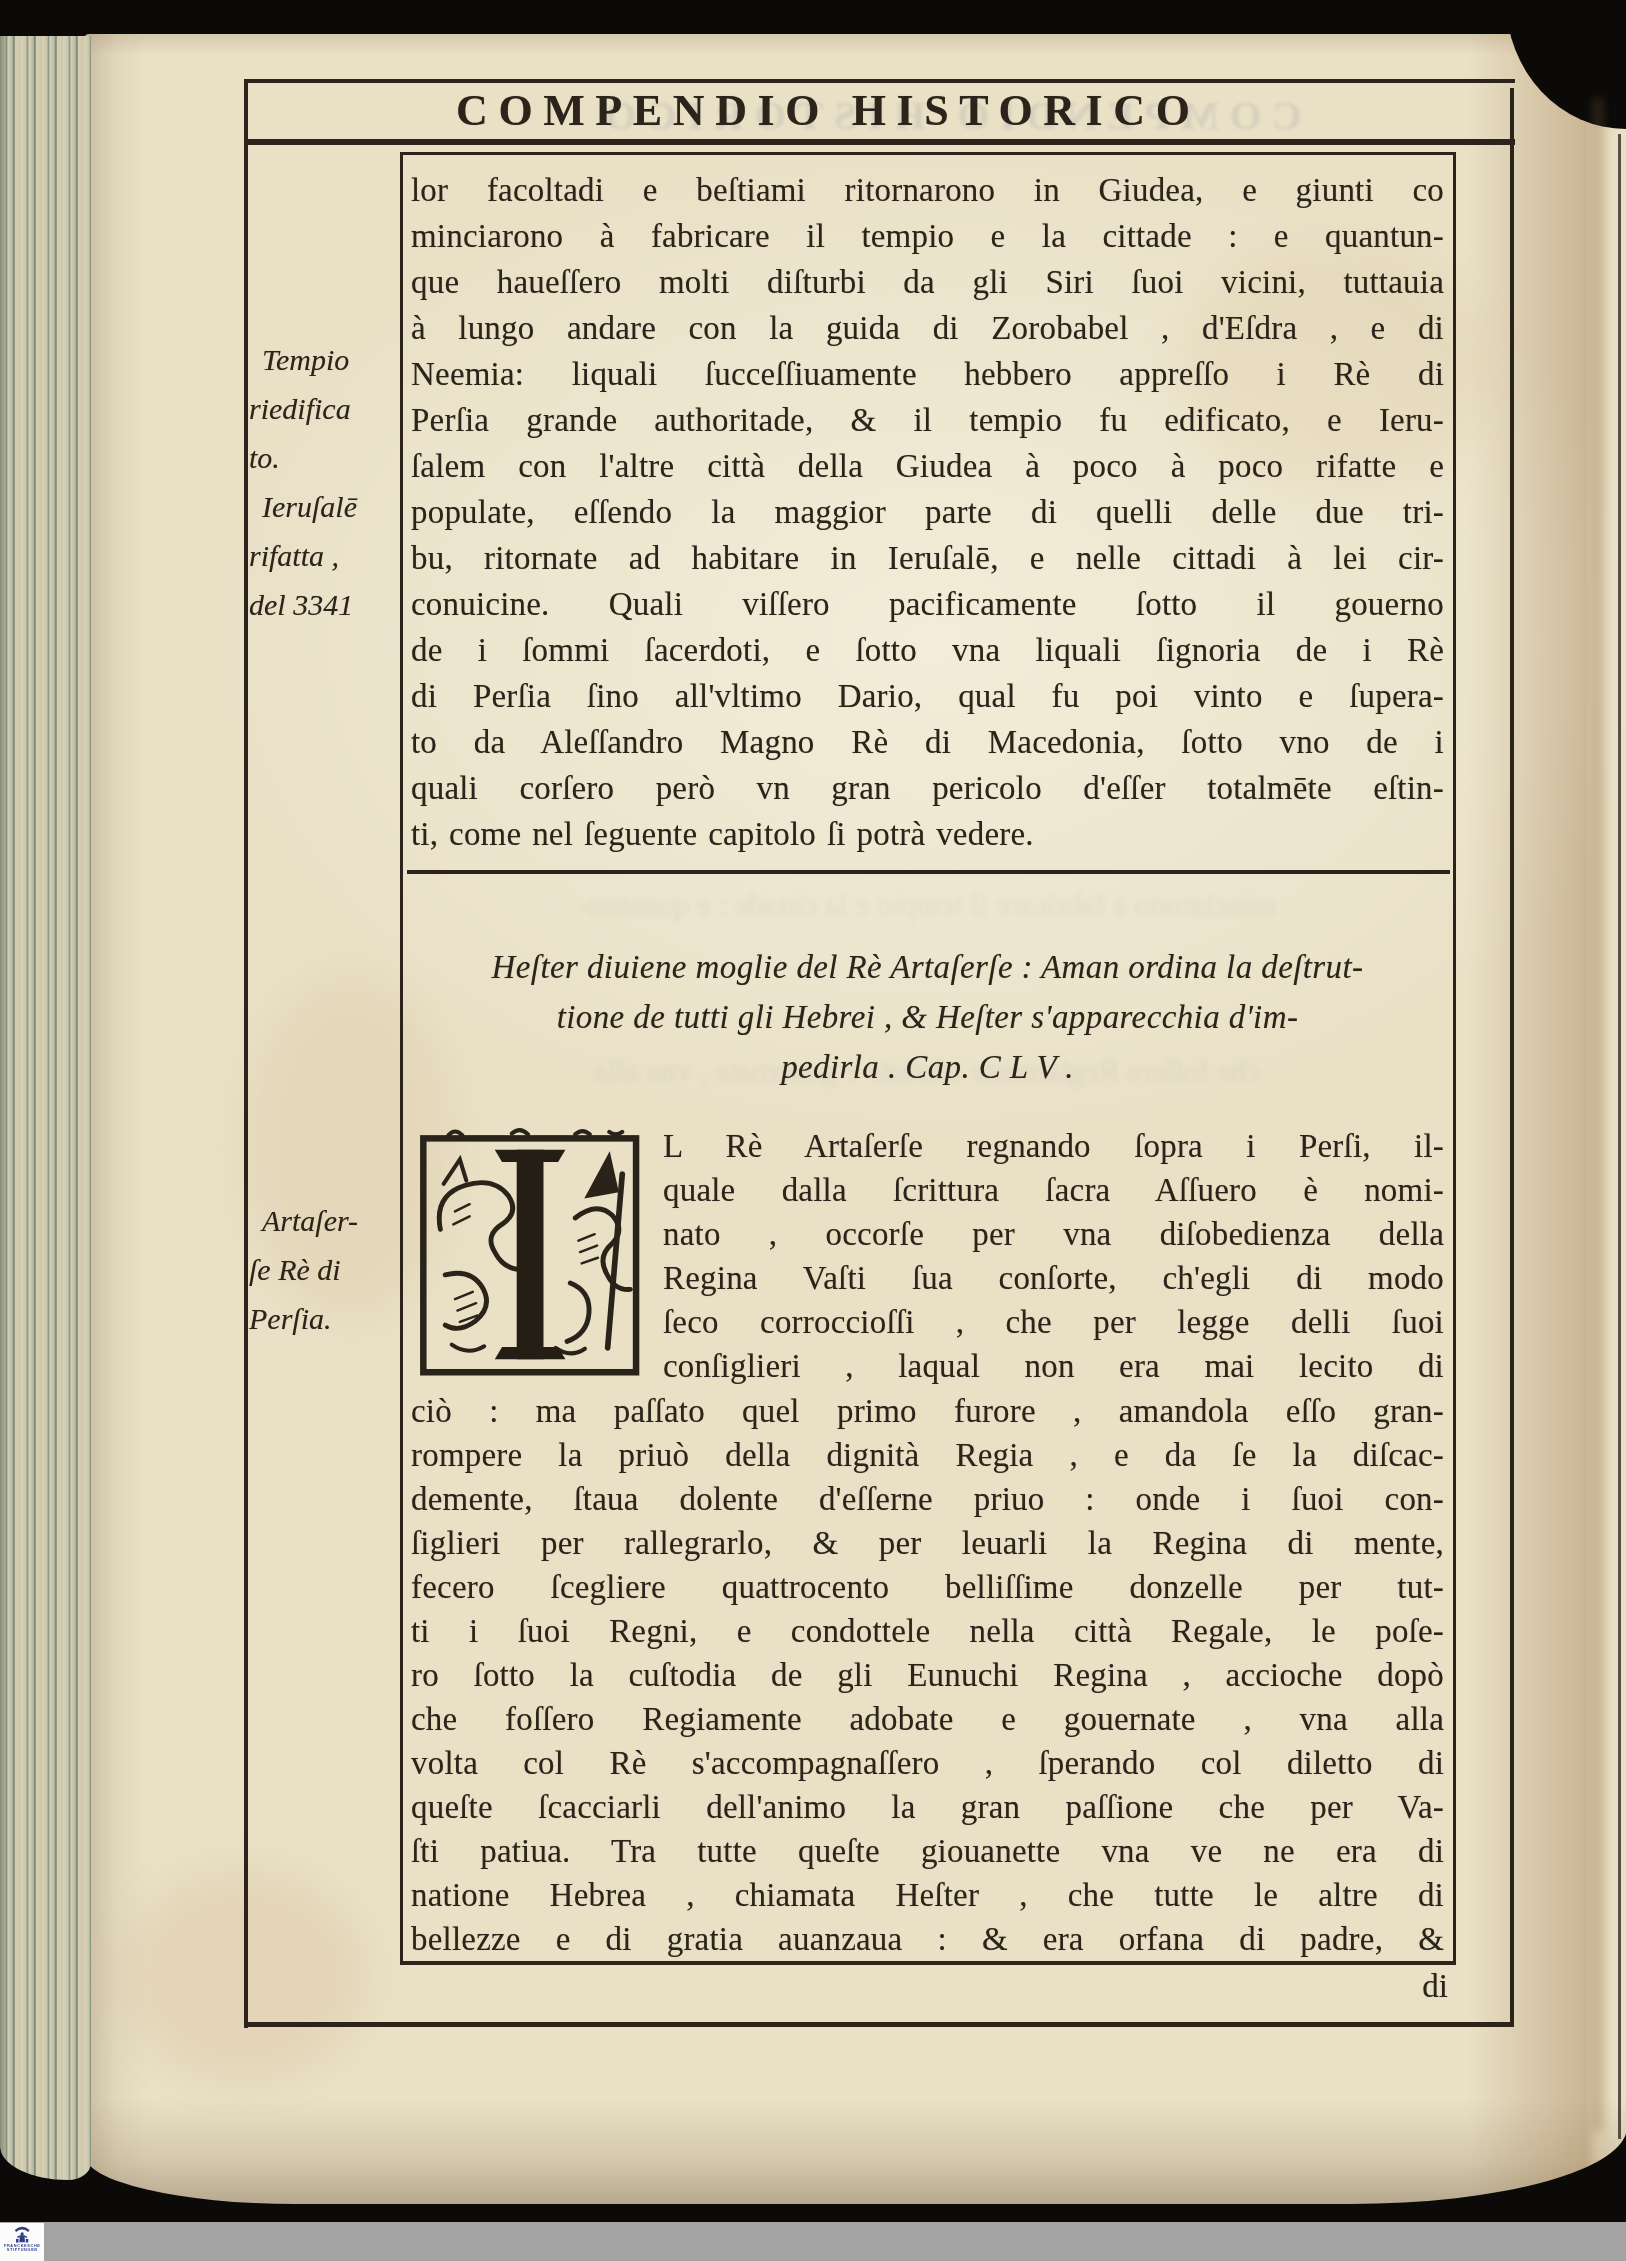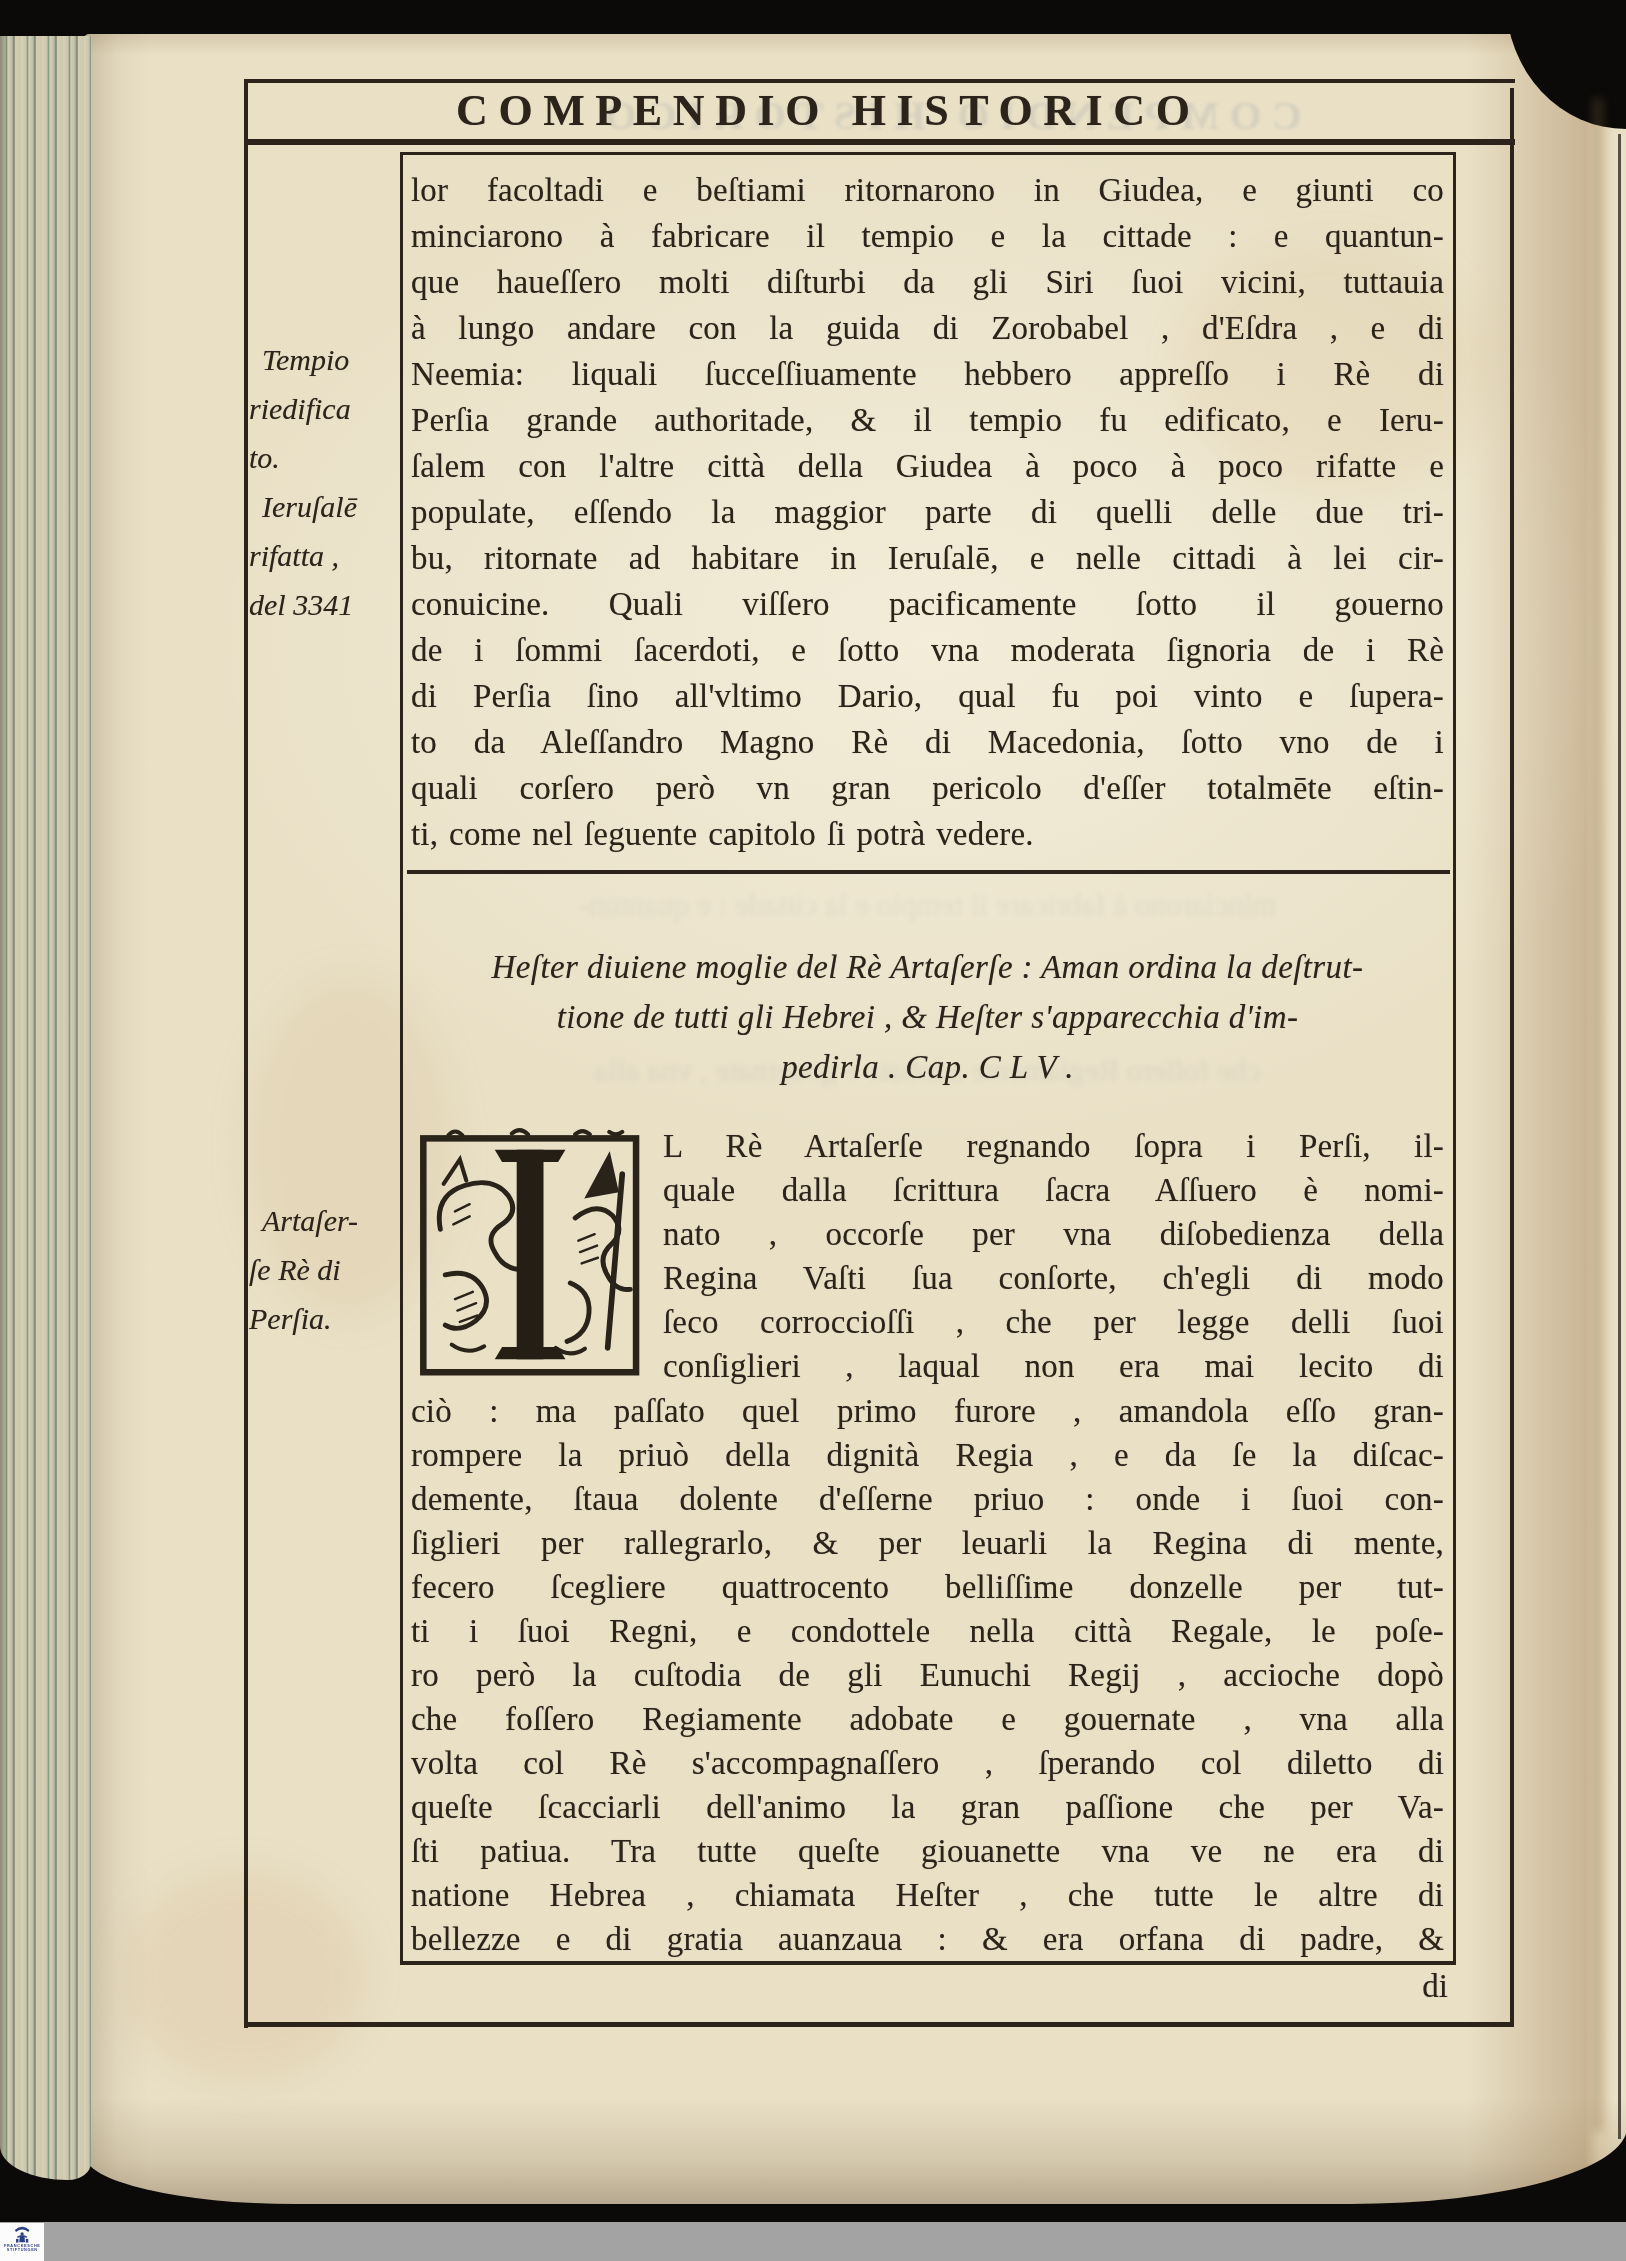--- a/index.html
+++ b/index.html
@@ -141,21 +141,21 @@
     <div class="line">lor facoltadi e beſtiami ritornarono in Giudea, e giunti co</div>
     <div class="line">minciarono à fabricare il tempio e la cittade : e quantun-</div>
     <div class="line">que haueſſero molti diſturbi da gli Siri ſuoi vicini, tuttauia</div>
     <div class="line">à lungo andare con la guida di Zorobabel , d'Eſdra , e di</div>
     <div class="line">Neemia: liquali ſucceſſiuamente hebbero appreſſo i Rè di</div>
     <div class="line">Perſia grande authoritade, &amp; il tempio fu edificato, e Ieru-</div>
     <div class="line">ſalem con l'altre città della Giudea à poco à poco rifatte e</div>
     <div class="line">populate, eſſendo la  maggior parte di quelli delle due tri-</div>
     <div class="line">bu, ritornate ad habitare in Ieruſalē, e nelle cittadi à lei cir-</div>
     <div class="line">conuicine.  Quali viſſero pacificamente ſotto il gouerno</div>
-    <div class="line">de i ſommi ſacerdoti, e ſotto vna moderata ſignoria de i Rè</div>
+    <div class="line">de i ſommi ſacerdoti, e ſotto vna liquali ſignoria de i Rè</div>
     <div class="line">di Perſia ſino all'vltimo Dario, qual fu poi vinto e ſupera-</div>
     <div class="line">to da Aleſſandro Magno Rè di Macedonia, ſotto vno de i</div>
     <div class="line">quali corſero però vn gran pericolo d'eſſer totalmēte eſtin-</div>
     <div class="line">ti, come nel ſeguente capitolo ſi potrà vedere.</div>
   </div>
 
 <div class="abs ink heading">
     <div class="line">Heſter diuiene moglie del Rè Artaſerſe :  Aman ordina la deſtrut-</div>
     <div class="line">tione de tutti gli Hebrei , &amp; Heſter s'apparecchia d'im-</div>
     <div class="line">pedirla .  Cap. C L V .</div>
@@ -196,21 +196,21 @@
     <div class="line">ſeco corroccioſſi , che per legge delli ſuoi</div>
     <div class="line">conſiglieri , laqual non era mai lecito di</div>
   </div>
 <div class="abs ink body-text para2-full">
     <div class="line">ciò : ma paſſato quel primo furore , amandola eſſo gran-</div>
     <div class="line">rompere la priuò della dignità Regia , e da ſe la diſcac-</div>
     <div class="line">demente, ſtaua dolente d'eſſerne priuo : onde i ſuoi con-</div>
     <div class="line">ſiglieri per rallegrarlo, &amp; per leuarli la Regina di mente,</div>
     <div class="line">fecero ſcegliere quattrocento belliſſime donzelle per tut-</div>
     <div class="line">ti i ſuoi Regni, e condottele nella città Regale,  le poſe-</div>
-    <div class="line">ro però la cuſtodia de gli Eunuchi Regij , accioche dopò</div>
+    <div class="line">ro ſotto la cuſtodia de gli Eunuchi Regina , accioche dopò</div>
     <div class="line">che foſſero Regiamente adobate e gouernate , vna alla</div>
     <div class="line">volta col Rè s'accompagnaſſero , ſperando col diletto di</div>
     <div class="line">queſte ſcacciarli dell'animo la gran paſſione che per Va-</div>
     <div class="line">ſti patiua.  Tra tutte queſte giouanette vna ve ne era di</div>
     <div class="line">natione Hebrea , chiamata Heſter , che tutte le altre di</div>
     <div class="line">bellezze e di gratia auanzaua : &amp; era orfana di padre, &amp;</div>
   </div>
 
 <div class="abs ink catchword">di</div>
 

